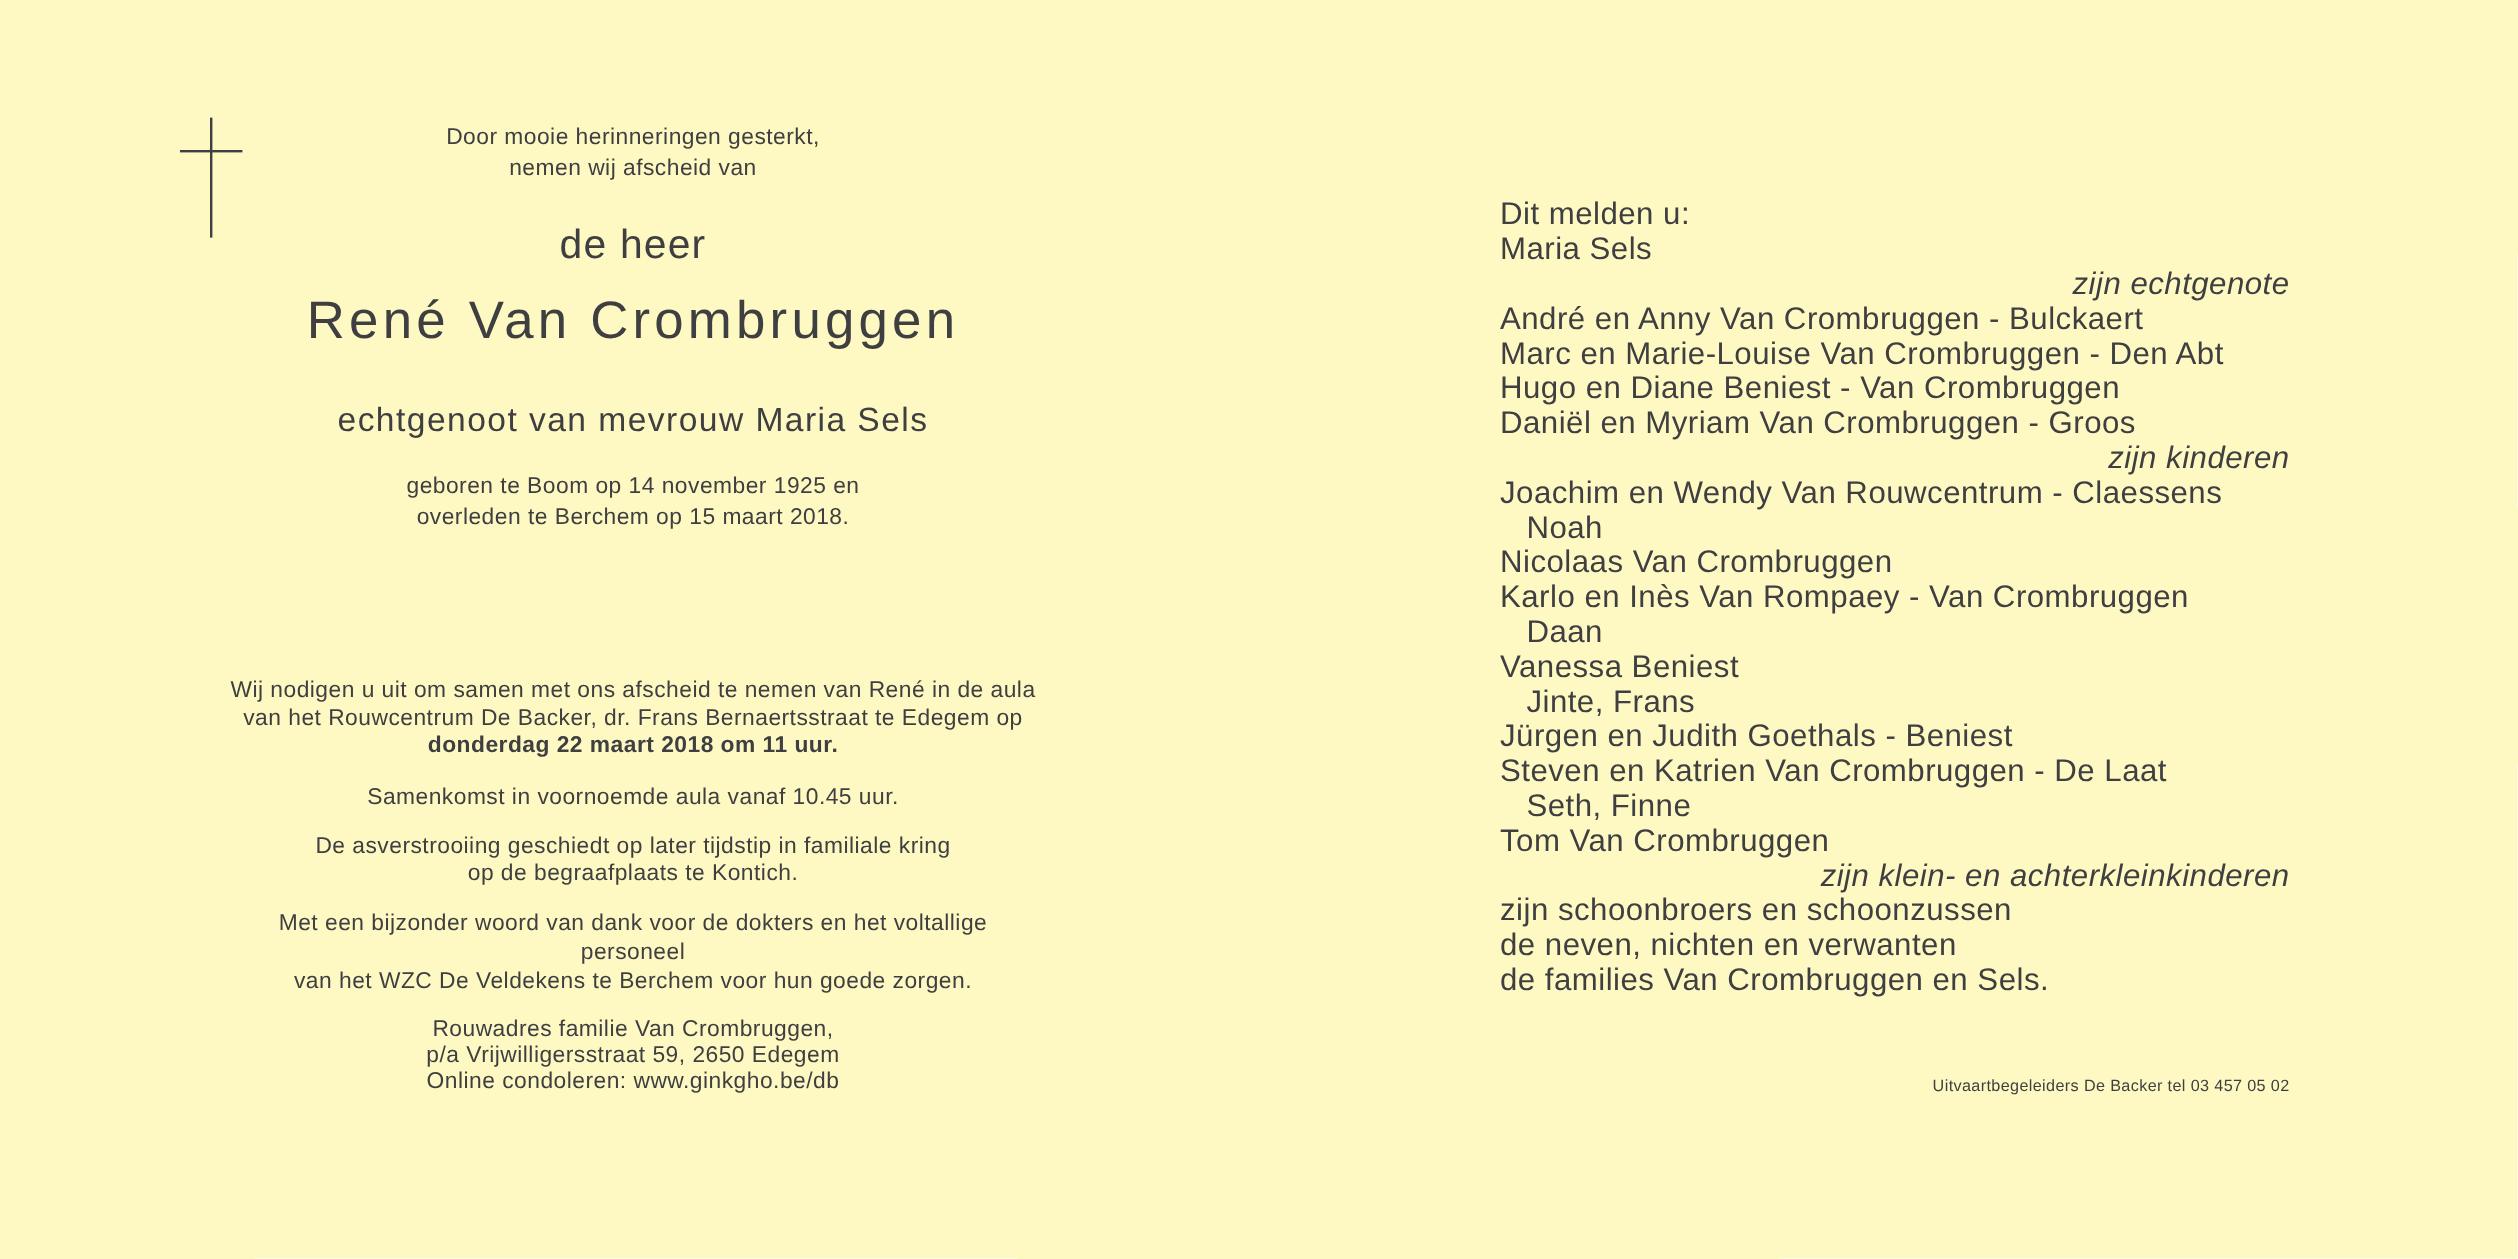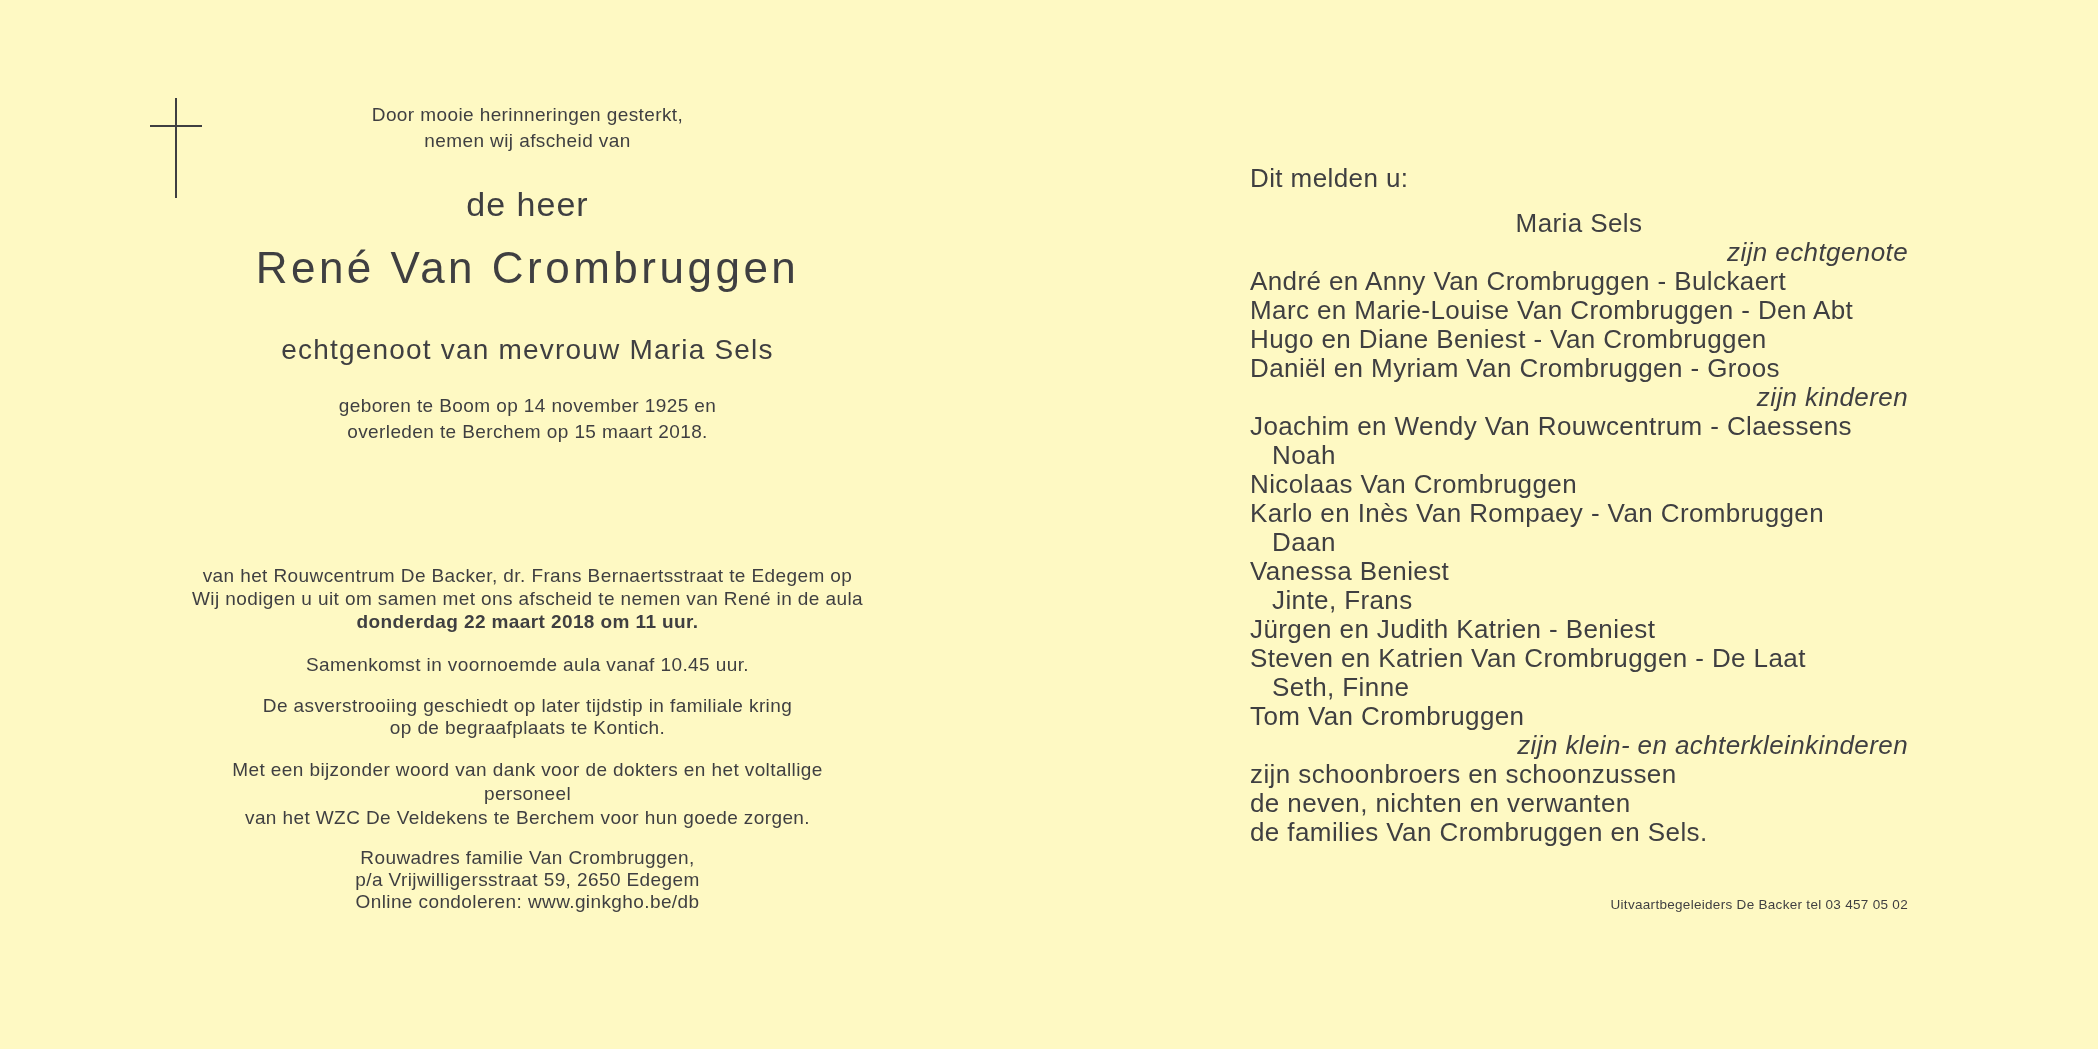--- a/index.html
+++ b/index.html
@@ -78,21 +78,21 @@
     left: 1250px;
     top: 164px;
     width: 658px; 
   }
   .right-col .line {
     font-size: 26px;
     line-height: 29px;
     letter-spacing: 0.4px;
     text-align: left;
   }
-  .right-col .gap-before { margin-top: 16px; text-align: center; }
+  .right-col .gap-before { margin-top: 0; }
   .right-col .role {
     font-style: italic;
     text-align: right;
   }
   .right-col .indented { padding-left: 22px; }
 
   .funeral-director {
     position: absolute;
     left: 1250px;
     top: 896px;
@@ -125,22 +125,22 @@
     <div class="deceased">René Van Crombruggen</div>
 
     <div class="relation">echtgenoot van mevrouw Maria Sels</div>
 
     <div class="life-dates txt">
       <div>geboren te Boom op 14 november 1925 en</div>
       <div>overleden te Berchem op 15 maart 2018.</div>
     </div>
 
     <div class="invitation txt">
+      <div>Wij nodigen u uit om samen met ons afscheid te nemen van René in de aula</div>
       <div>van het Rouwcentrum De Backer, dr. Frans Bernaertsstraat te Edegem op</div>
-      <div>Wij nodigen u uit om samen met ons afscheid te nemen van René in de aula</div>
       <div class="bold">donderdag 22 maart 2018 om 11 uur.</div>
     </div>
 
     <div class="gathering txt">Samenkomst in voornoemde aula vanaf 10.45 uur.</div>
 
     <div class="ashes txt">
       <div>De asverstrooiing geschiedt op later tijdstip in familiale kring</div>
       <div>op de begraafplaats te Kontich.</div>
     </div>
 
@@ -170,21 +170,21 @@
     <div class="line">Daniël en Myriam Van Crombruggen - Groos</div>
     <div class="line role">zijn kinderen</div>
 
     <div class="line">Joachim en Wendy Van Rouwcentrum - Claessens</div>
     <div class="line indented">Noah</div>
     <div class="line">Nicolaas Van Crombruggen</div>
     <div class="line">Karlo en Inès Van Rompaey - Van Crombruggen</div>
     <div class="line indented">Daan</div>
     <div class="line">Vanessa Beniest</div>
     <div class="line indented">Jinte, Frans</div>
-    <div class="line">Jürgen en Judith Katrien - Beniest</div>
+    <div class="line">Jürgen en Judith Goethals - Beniest</div>
     <div class="line">Steven en Katrien Van Crombruggen - De Laat</div>
     <div class="line indented">Seth, Finne</div>
     <div class="line">Tom Van Crombruggen</div>
     <div class="line role">zijn klein- en achterkleinkinderen</div>
 
     <div class="line">zijn schoonbroers en schoonzussen</div>
     <div class="line">de neven, nichten en verwanten</div>
     <div class="line">de families Van Crombruggen en Sels.</div>
 
   </div>

